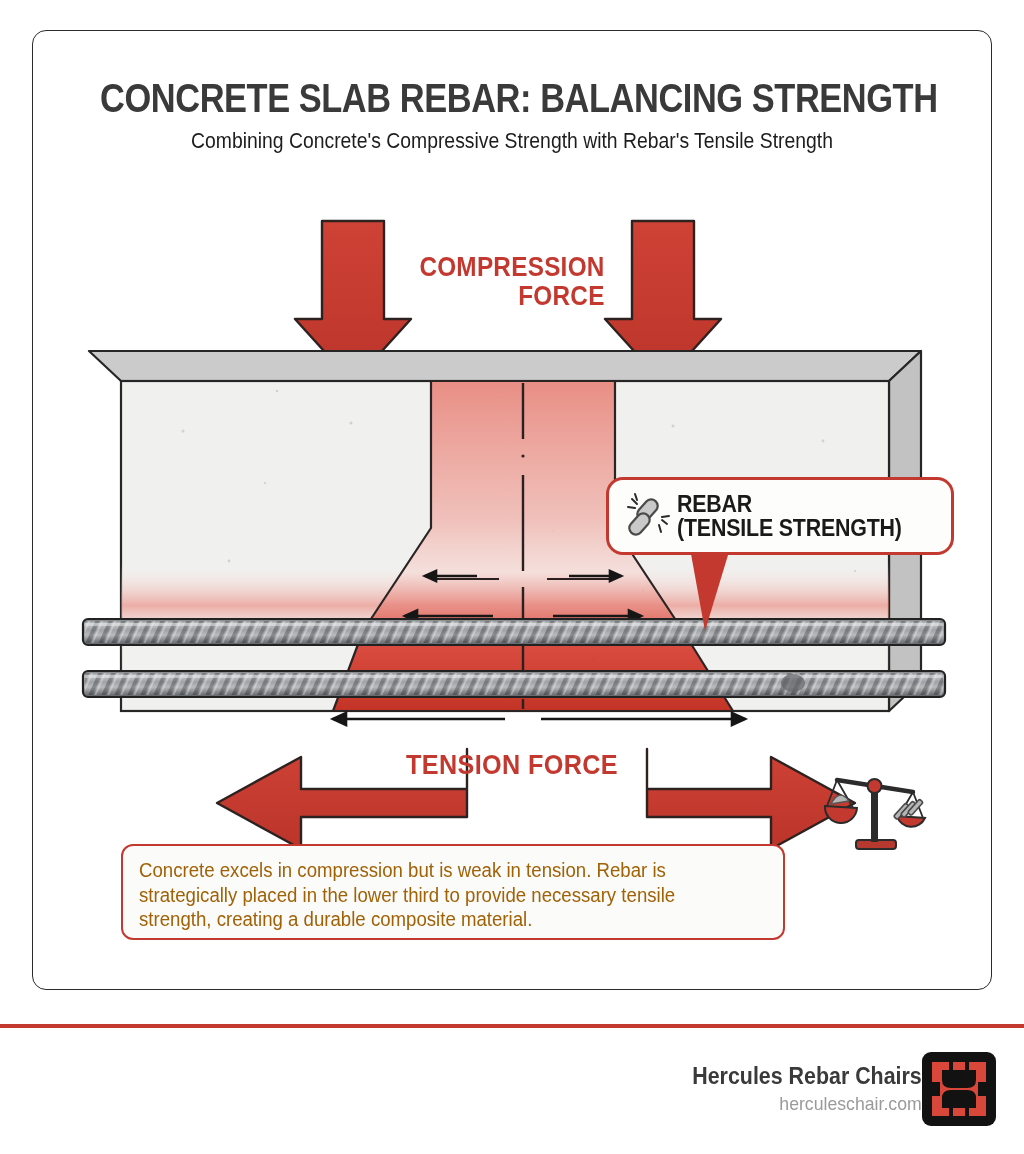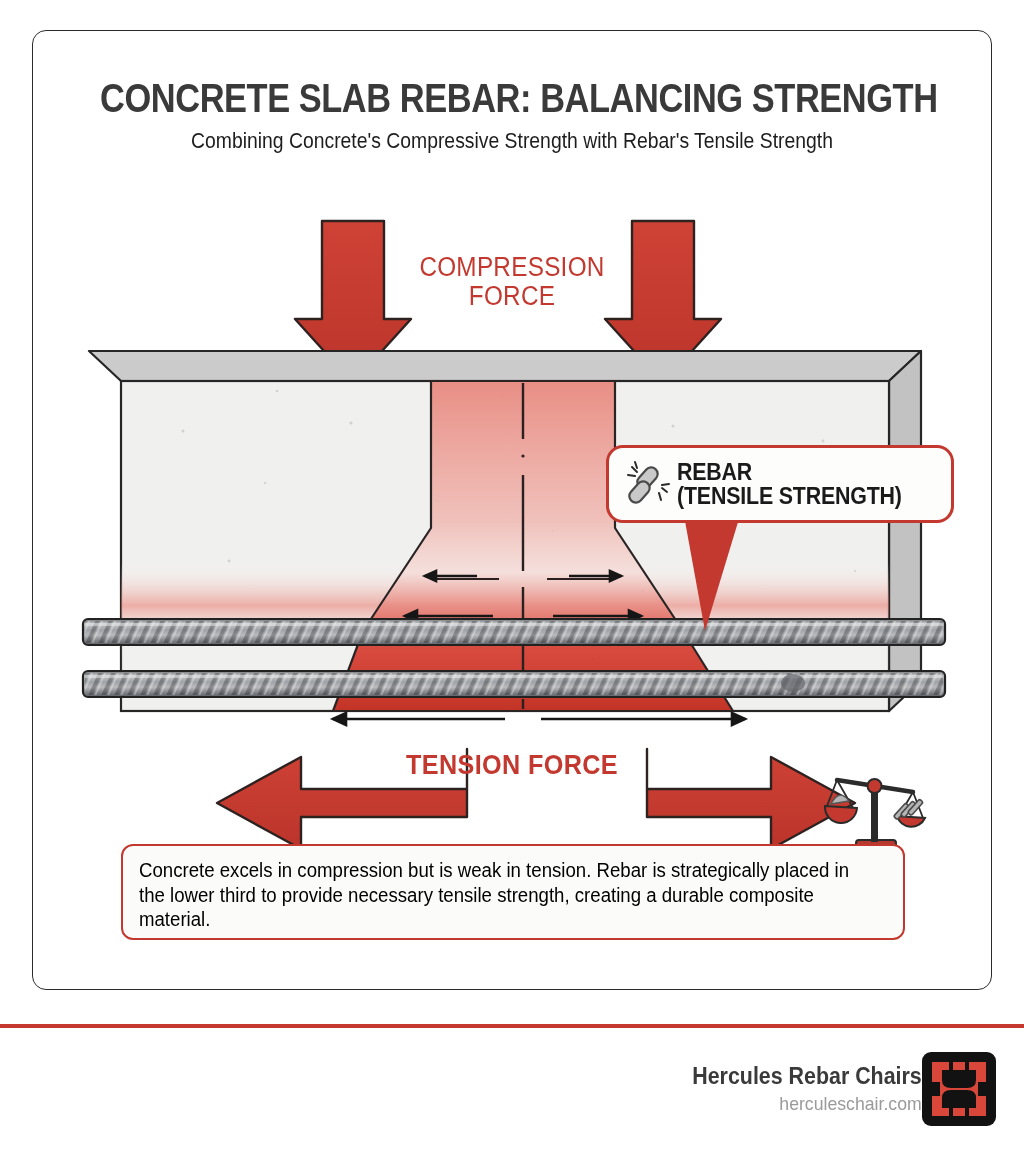--- a/index.html
+++ b/index.html
@@ -42,24 +42,24 @@
     transform: scaleX(0.88);
     transform-origin: center top;
     white-space: nowrap;
   }
 
   
   .comp-label {
     position: absolute;
     left: 50%; top: 222px;
     transform: translateX(-50%);
-    text-align: center;
+    text-align: right;
     color: #c3392f;
     font-size: 27px;
-    font-weight: normal;
+    font-weight: bold;
     line-height: 1.08;
     letter-spacing: 0.3px;
     z-index: 6;
   }
   .comp-label span { display: block; transform: scaleX(0.9); }
 
   
   .tension-label {
     position: absolute;
     left: 50%; top: 718px;
@@ -71,49 +71,49 @@
     white-space: nowrap;
     z-index: 6;
   }
 
   
   .diagram { position: absolute; left: 0; top: 0; width: 960px; height: 960px; }
 
   
   .callout {
     position: absolute;
-    left: 573px; top: 414px;
+    left: 573px; top: 446px;
     width: 348px; height: 78px;
     background: #fdfdfc;
     border: 3px solid #c3392f;
     border-radius: 17px;
     display: flex;
     align-items: center;
     padding-left: 12px;
     z-index: 9;
   }
   .callout-icon { width: 56px; height: 56px; flex: 0 0 56px; }
   .callout-text {
     font-size: 23px; font-weight: bold; color: #1a1a1a;
     line-height: 1.06; letter-spacing: -0.2px;
   }
   .callout-text span { display: block; transform: scaleX(0.93); transform-origin: left; }
 
   
   .caption {
     position: absolute;
     left: 88px; top: 813px;
-    width: 784px; height: 96px;
+    width: 664px; height: 96px;
     background: #fbfbfa;
     border: 2.5px solid #c3392f;
     border-radius: 12px;
     padding: 12px 16px 10px 16px;
     font-size: 19.5px;
     line-height: 1.26;
-    color: #000000;
+    color: #a16207;
     z-index: 7;
   }
   .caption p { transform: scaleX(0.955); transform-origin: left top; }
 
   
   .scale-icon { position: absolute; left: 790px; top: 725px; width: 104px; height: 96px; z-index: 6; }
 
   
   .divider {
     position: absolute; left: 0; top: 1024px;

